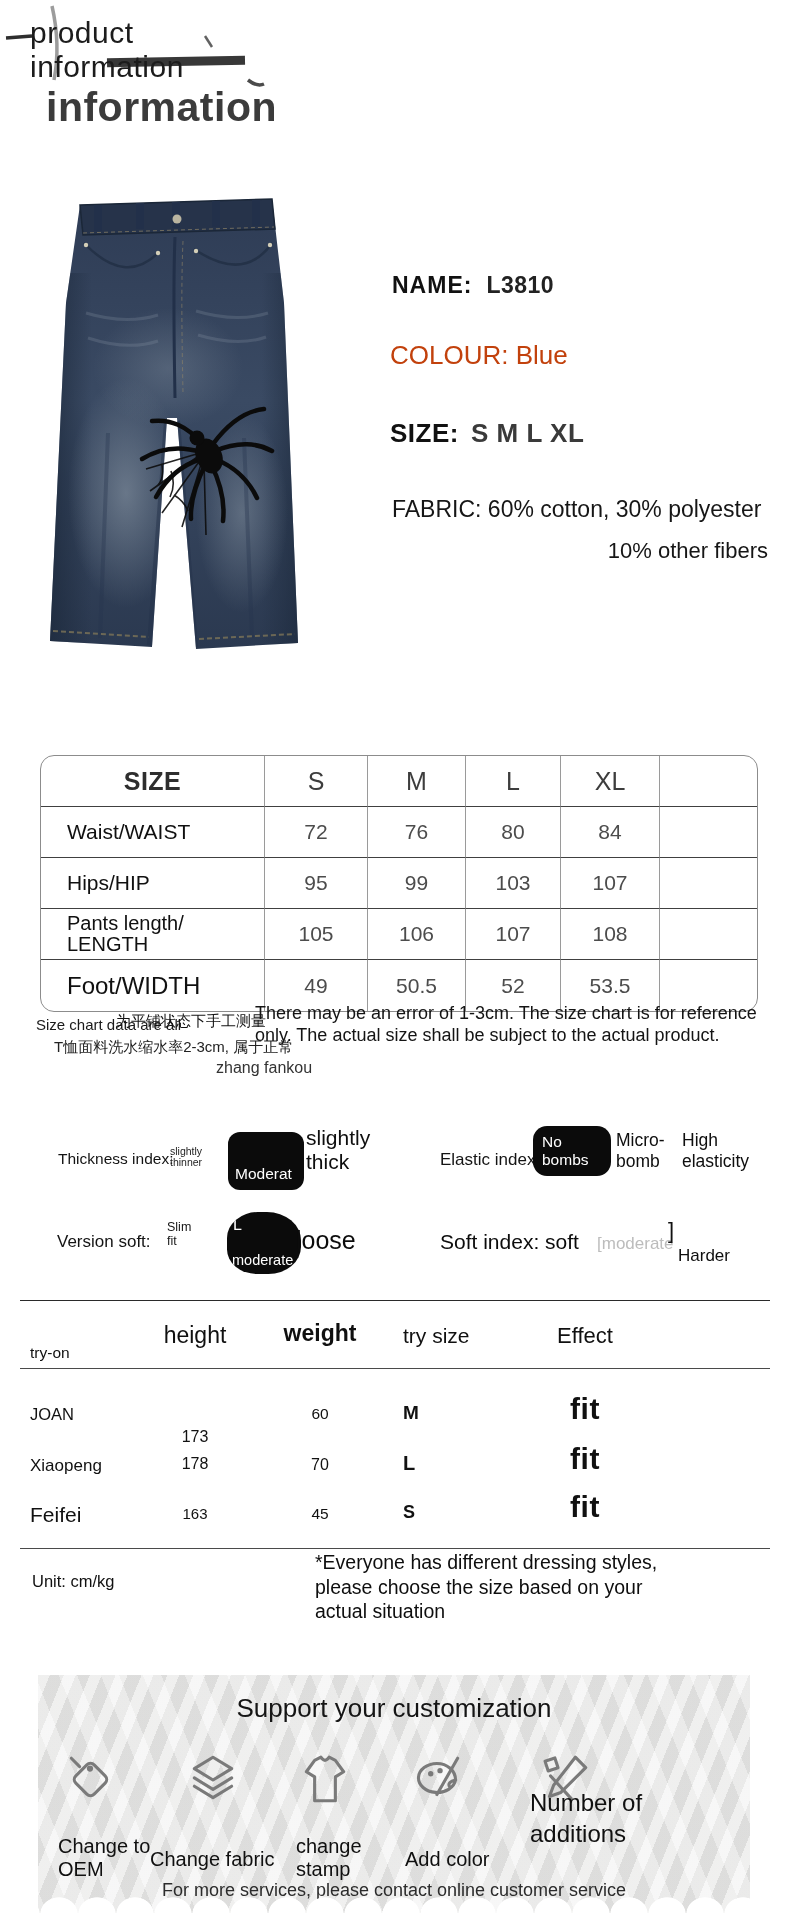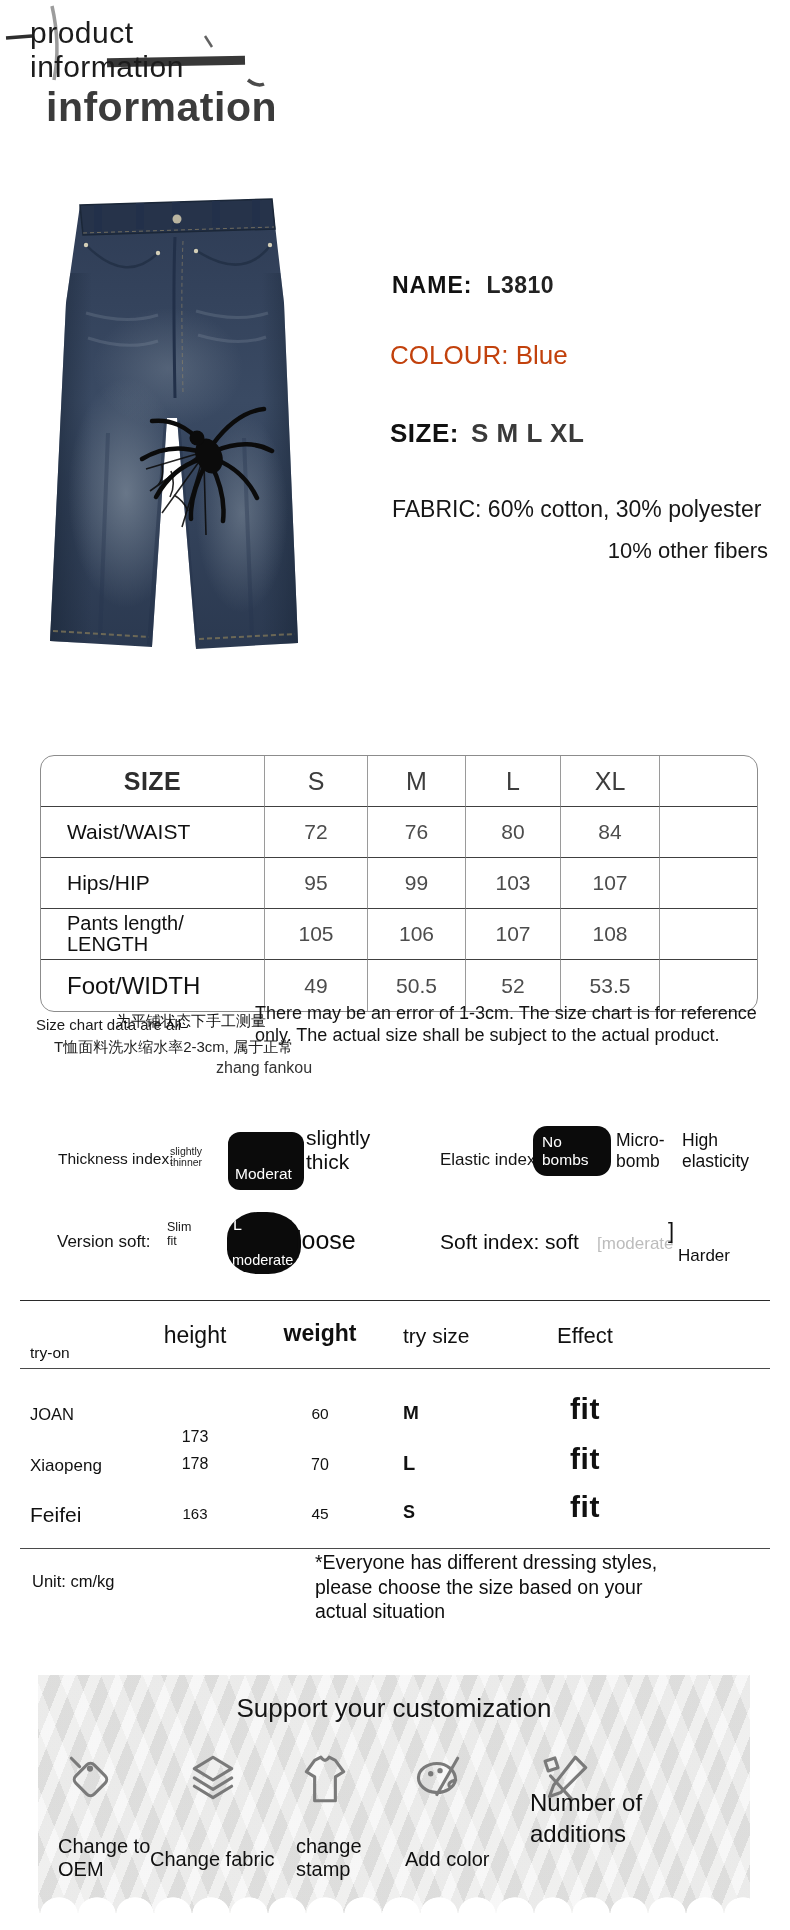--- a/index.html
+++ b/index.html
@@ -360,16 +360,17 @@
         <path d="M14,24 L34,46"></path>
       </g>
     </svg>
 
     <div class="clab lab-oem">Change to OEM</div>
     <div class="clab lab-fab">Change fabric</div>
     <div class="clab lab-stamp">change stamp</div>
     <div class="clab lab-col">Add color</div>
     <div class="clab lab-num">Number of additions</div>
 
+    <div class="card-foot">For more services, please contact online customer service</div>
     <div class="scallops"></div>
   </div>
 
 </div>
 
 </body></html>

